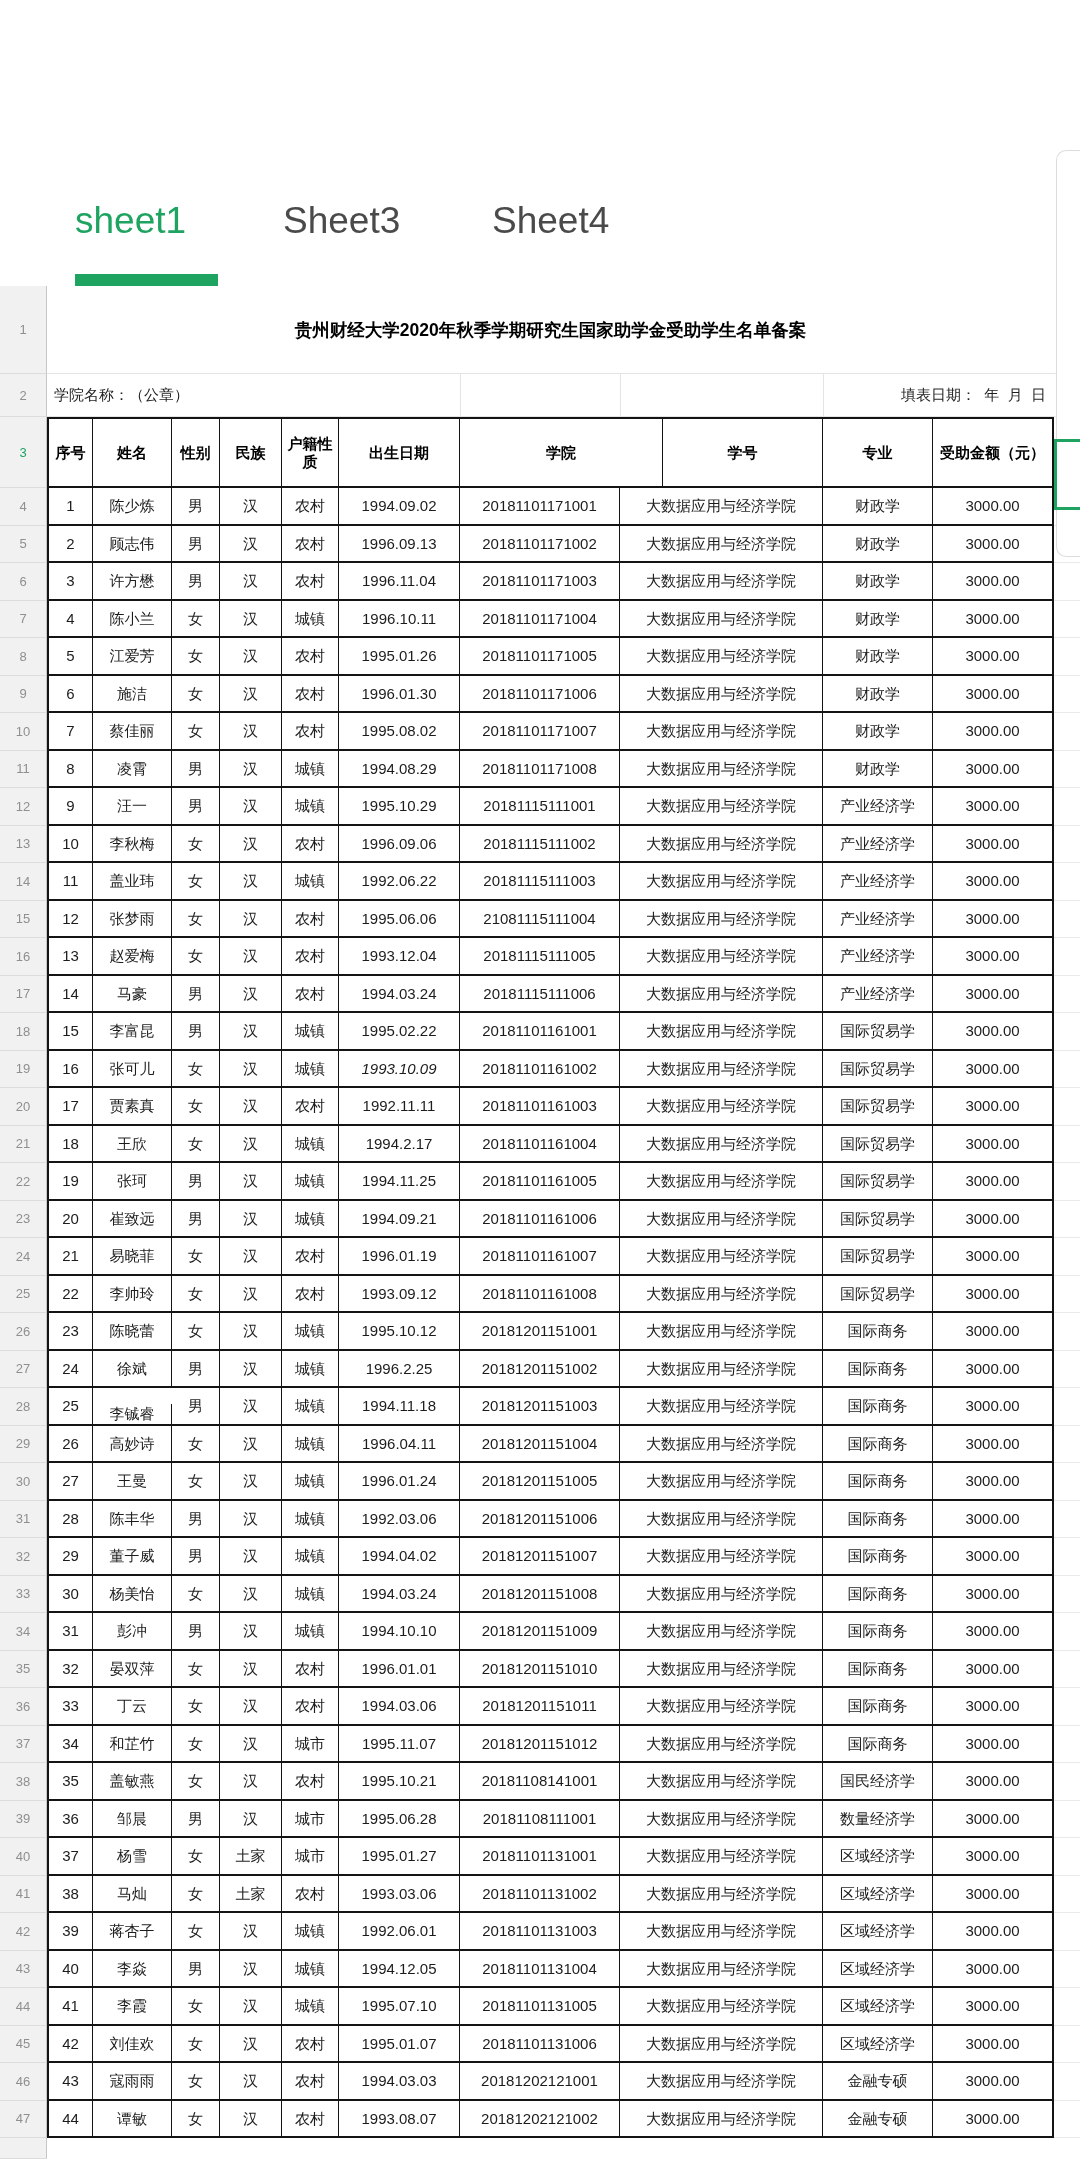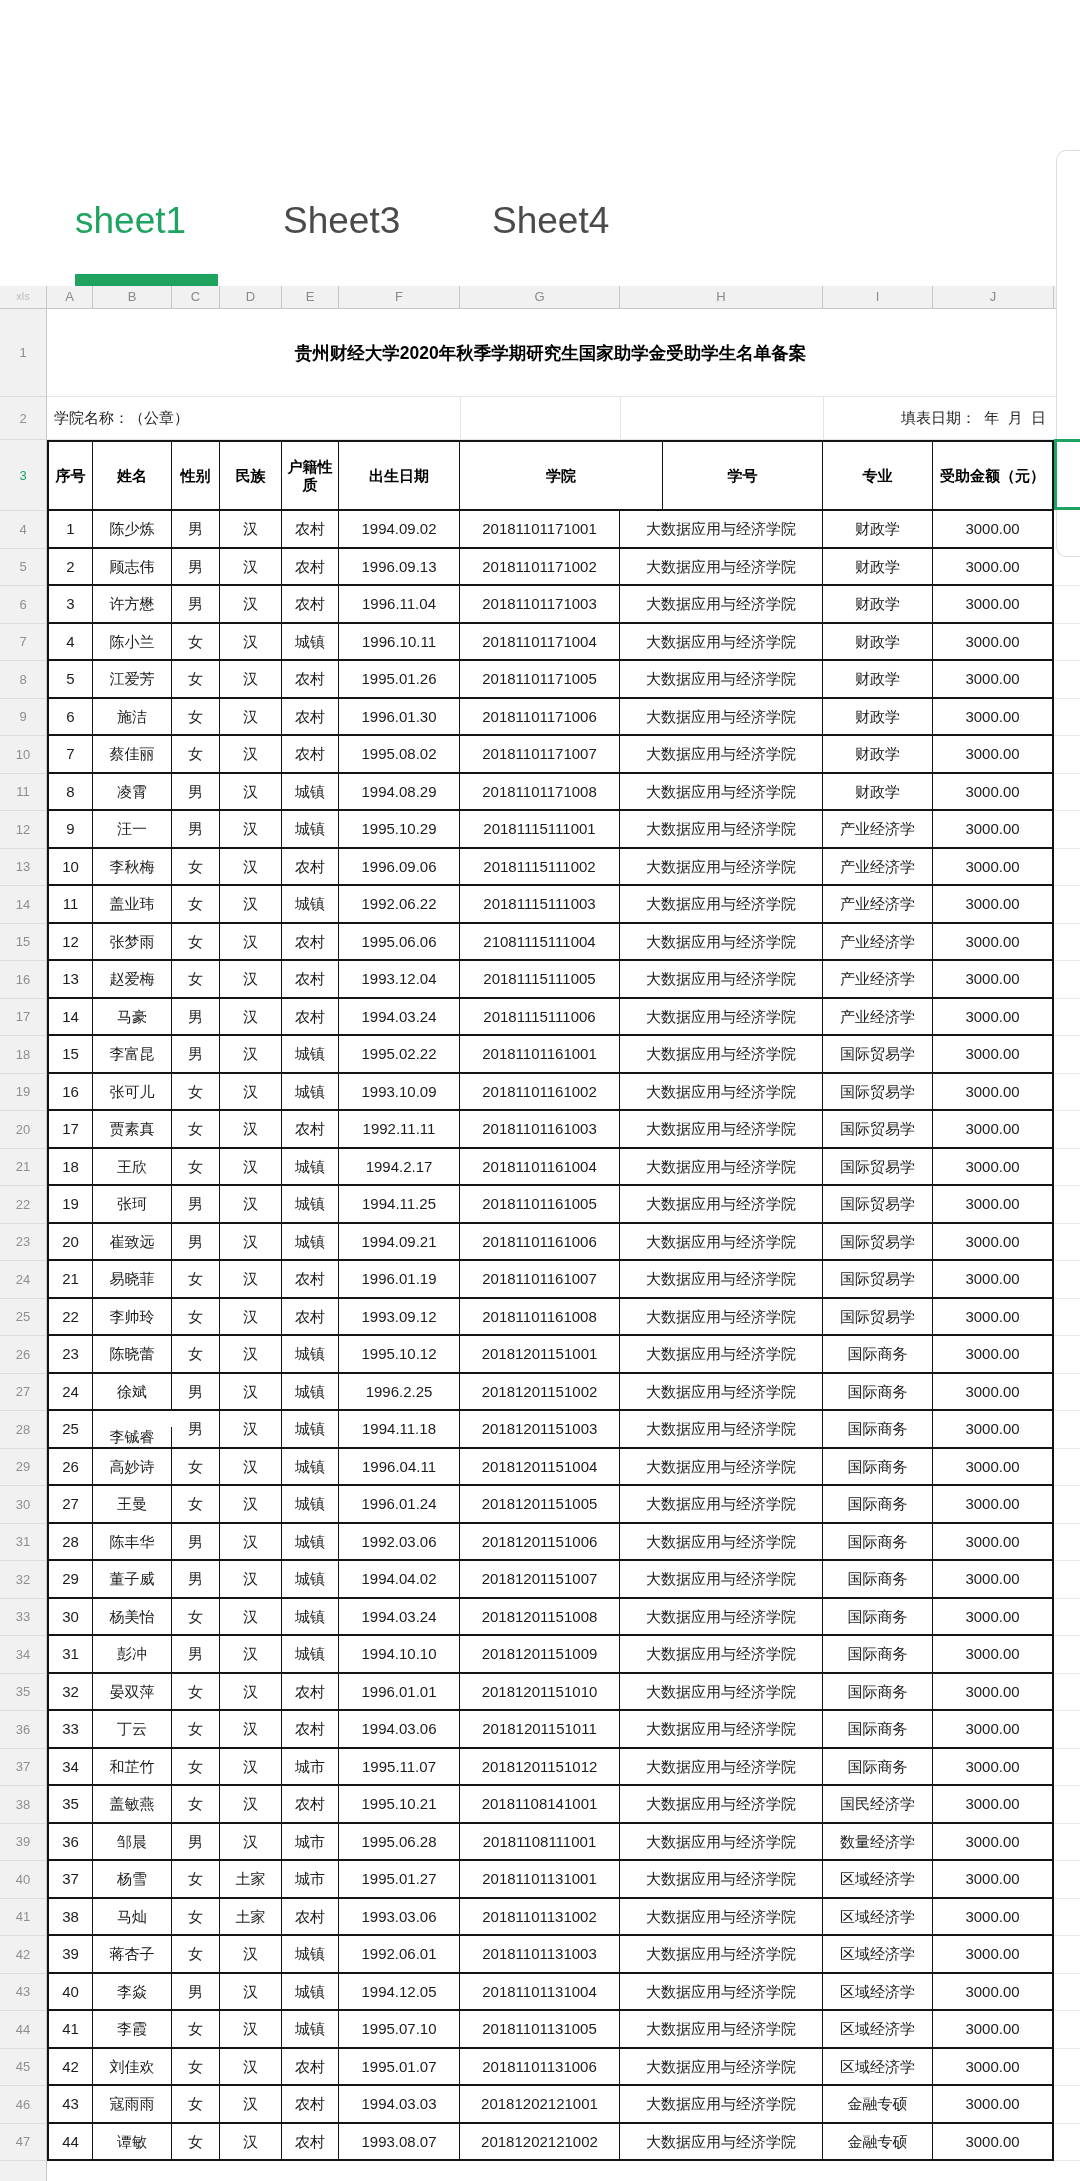--- a/index.html
+++ b/index.html
@@ -55,34 +55,20 @@
 <body>
 
 <div class="tabbar">
   <div class="tab t1">sheet1</div>
   <div class="tab t2">Sheet3</div>
   <div class="tab t3">Sheet4</div>
   <div class="tab-underline"></div>
 </div>
 
 <div class="grid">
-  <div class="colheads" id="colheads">
-    <div class="corner">xls</div>
-  <div class="cl" style="width: 46px; flex: 0 0 46px;">A</div>
-      <div class="cl" style="width: 79px; flex: 0 0 79px;">B</div>
-      <div class="cl" style="width: 48px; flex: 0 0 48px;">C</div>
-      <div class="cl" style="width: 62px; flex: 0 0 62px;">D</div>
-      <div class="cl" style="width: 57px; flex: 0 0 57px;">E</div>
-      <div class="cl" style="width: 121px; flex: 0 0 121px;">F</div>
-      <div class="cl" style="width: 160px; flex: 0 0 160px;">G</div>
-      <div class="cl" style="width: 203px; flex: 0 0 203px;">H</div>
-      <div class="cl" style="width: 110px; flex: 0 0 110px;">I</div>
-      <div class="cl" style="width: 121px; flex: 0 0 121px;">J</div>
-      <div class="kfill"></div>
-    </div>
 
   <div class="row r1">
     <div class="rownum" id="rn1">1</div>
     <div class="title-cell">贵州财经大学2020年秋季学期研究生国家助学金受助学生名单备案</div>
     <div class="ksliver"></div>
   </div>
 
   <div class="row r2">
     <div class="rownum" id="rn2">2</div>
     <div class="c1">学院名称：（公章）</div>
@@ -317,21 +303,21 @@
         <div class="c last" style="width: 121px; flex: 0 0 121px;">3000.00</div>
         <div class="ksliver"></div>
       </div>
       <div class="row trow" style="height: 37.5px;">
         <div class="rownum">19</div>
         <div class="c first" style="width: 46px; flex: 0 0 46px;">16</div>
         <div class="c" style="width: 79px; flex: 0 0 79px;">张可儿</div>
         <div class="c" style="width: 48px; flex: 0 0 48px;">女</div>
         <div class="c" style="width: 62px; flex: 0 0 62px;">汉</div>
         <div class="c" style="width: 57px; flex: 0 0 57px;">城镇</div>
-        <div class="c" style="width: 121px; flex: 0 0 121px;">1993.10.09</div>
+        <div class="c" style="width: 121px; flex: 0 0 121px; font-style: italic;">1993.10.09</div>
         <div class="c" style="width: 160px; flex: 0 0 160px;">20181101161002</div>
         <div class="c" style="width: 203px; flex: 0 0 203px;">大数据应用与经济学院</div>
         <div class="c" style="width: 110px; flex: 0 0 110px;">国际贸易学</div>
         <div class="c last" style="width: 121px; flex: 0 0 121px;">3000.00</div>
         <div class="ksliver"></div>
       </div>
       <div class="row trow" style="height: 37.5px;">
         <div class="rownum">20</div>
         <div class="c first" style="width: 46px; flex: 0 0 46px;">17</div>
         <div class="c" style="width: 79px; flex: 0 0 79px;">贾素真</div>

